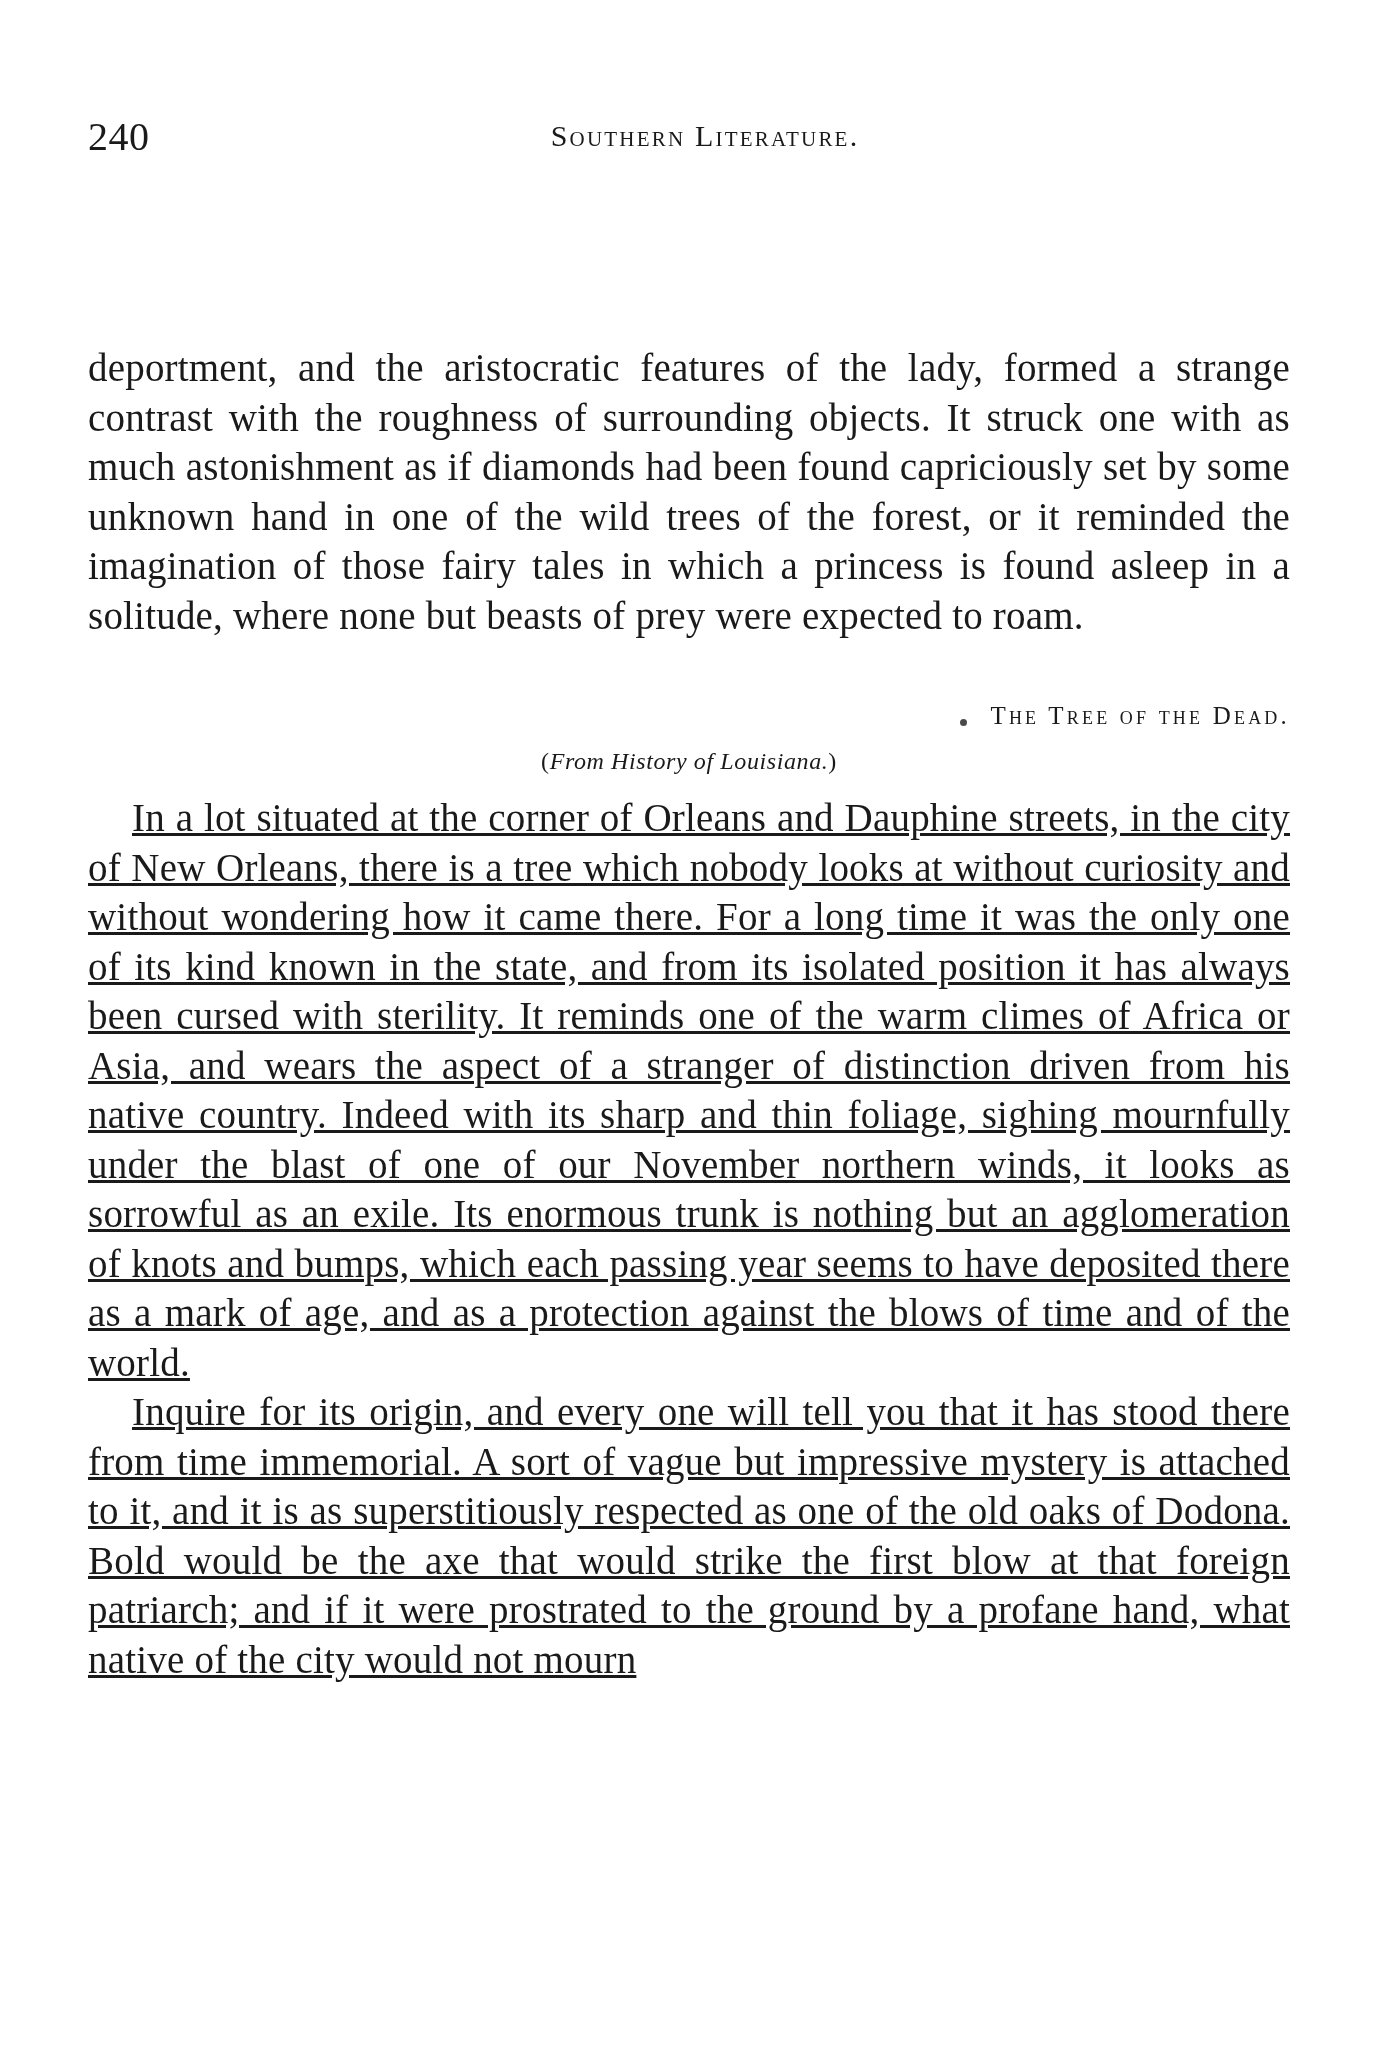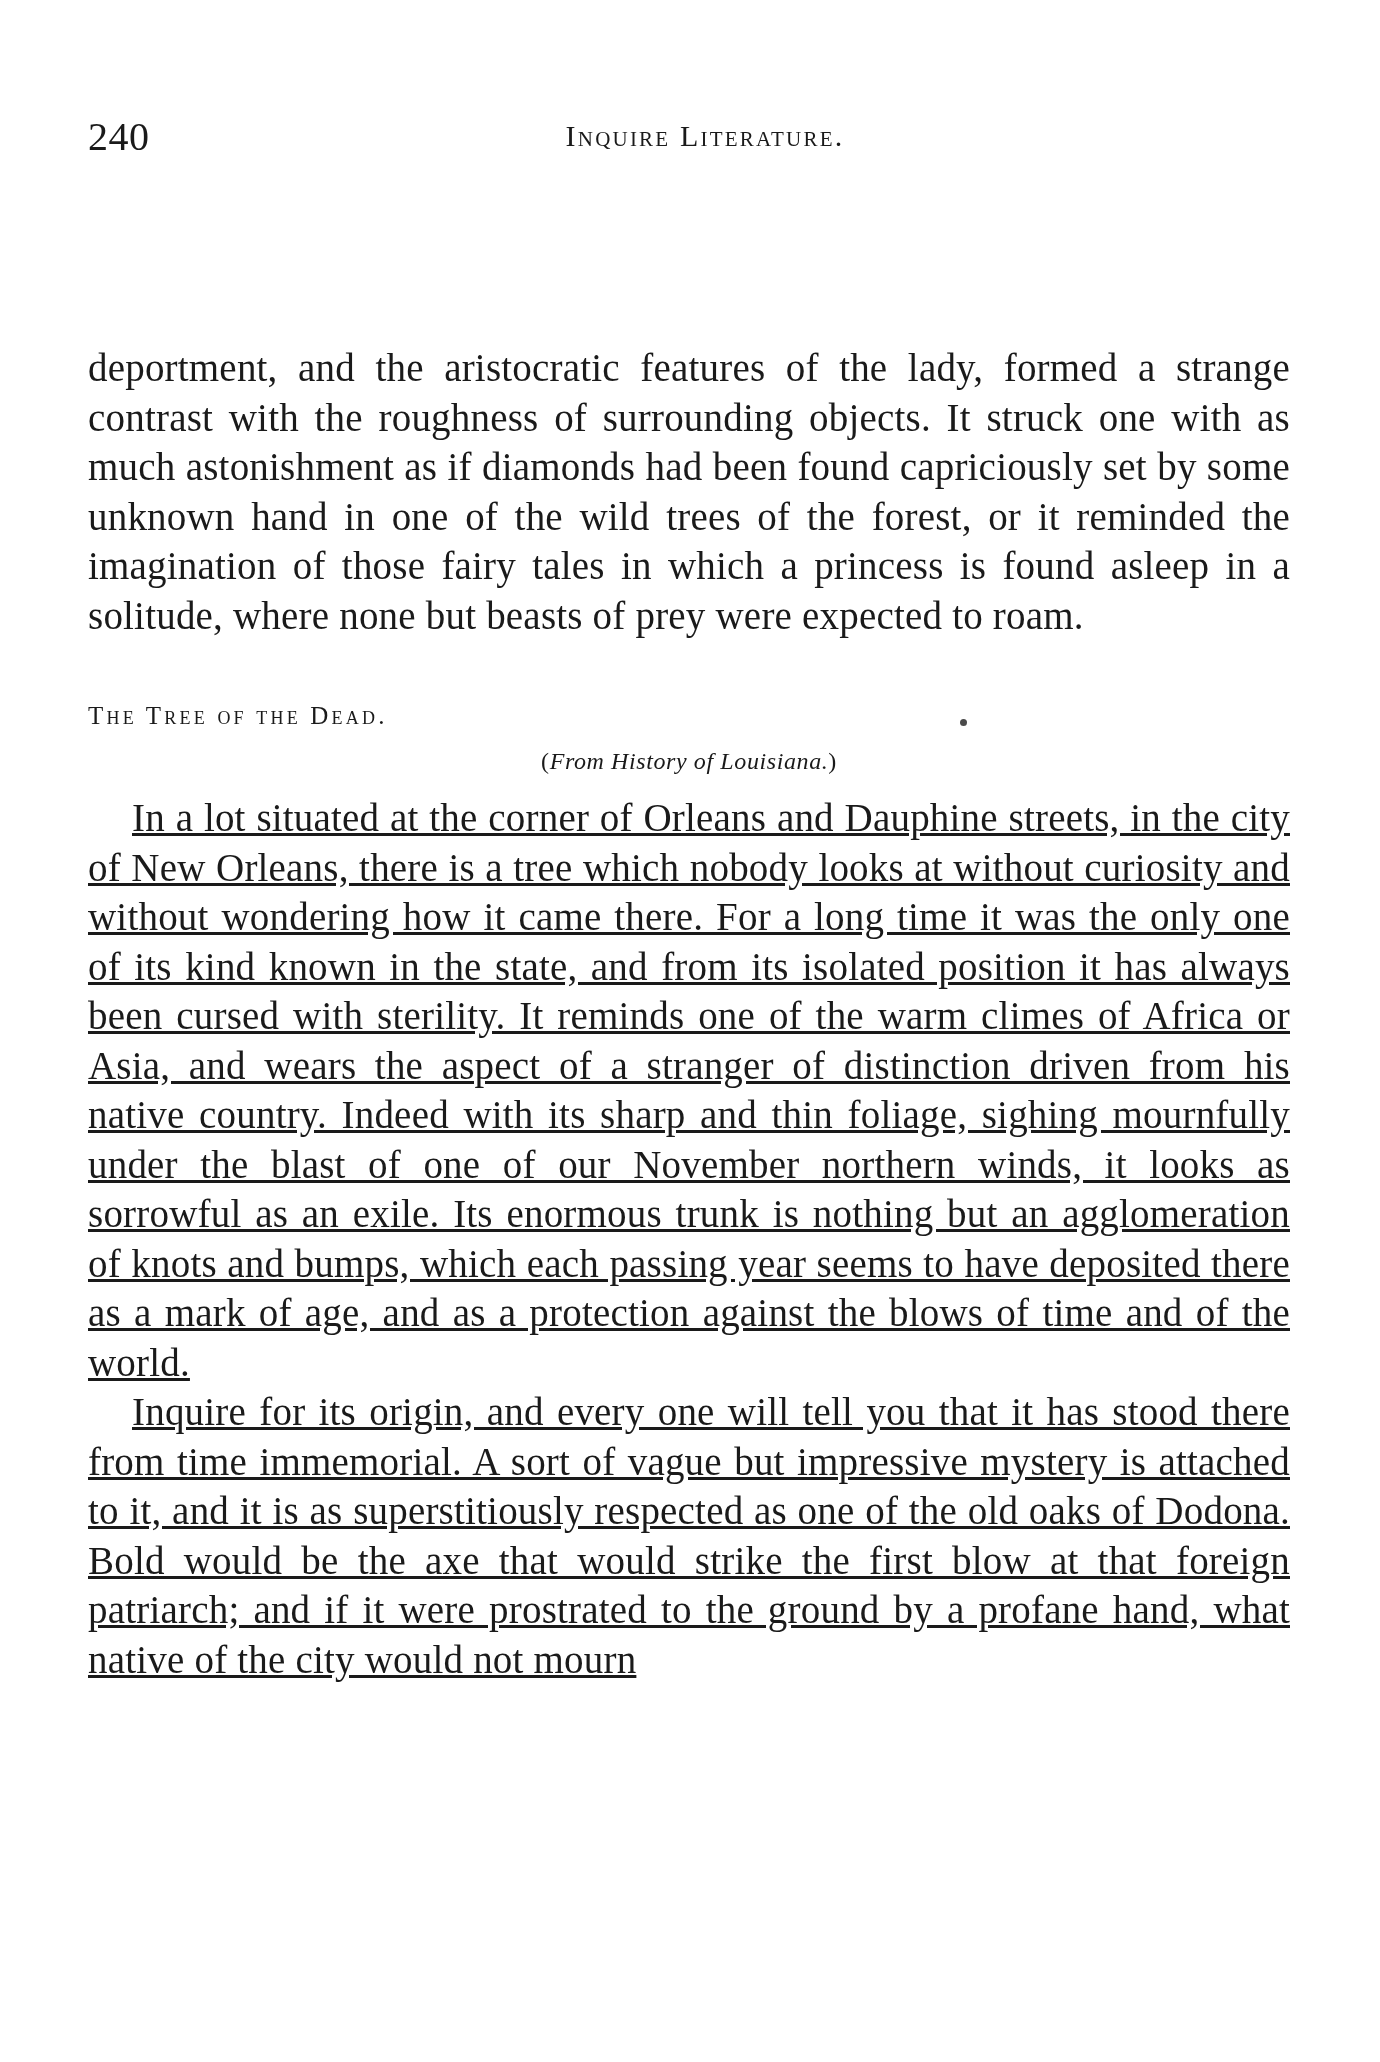--- a/index.html
+++ b/index.html
@@ -66,21 +66,21 @@
     letter-spacing: 0.2px;
   }
   p.para.indent {
     text-indent: 44px;
     text-decoration: underline;
   }
   p.para + p.para {
     margin-top: 0;
   }
   .section-title {
-    text-align: left;
+    text-align: right;
     font-variant: small-caps;
     font-size: 25px;
     letter-spacing: 3.2px;
     margin-top: 62px;
     font-family: "Liberation Serif", serif;
   }
   .section-sub {
     text-align: center;
     font-size: 24px;
     font-style: italic;
@@ -104,21 +104,21 @@
   .body p.para { font-weight: 400; }
 </style>
 </head>
 <body>
 
 <div class="page">
 
   <div class="header">
     <div class="folio">240</div>
     <div class="running-head">
-      <span class="rh-inner">Inquire Literature.</span>
+      <span class="rh-inner">Southern Literature.</span>
     </div>
   </div>
 
   <div class="body">
 
     <p class="para">deportment, and the aristocratic features of the lady, formed a strange contrast with the roughness of surrounding objects. It struck one with as much astonishment as if diamonds had been found capriciously set by some unknown hand in one of the wild trees of the forest, or it reminded the imagi­nation of those fairy tales in which a princess is found asleep in a solitude, where none but beasts of prey were expected to roam.</p>
 
     <div class="section-title">The Tree of the Dead.</div>
 
     <div class="section-sub">

